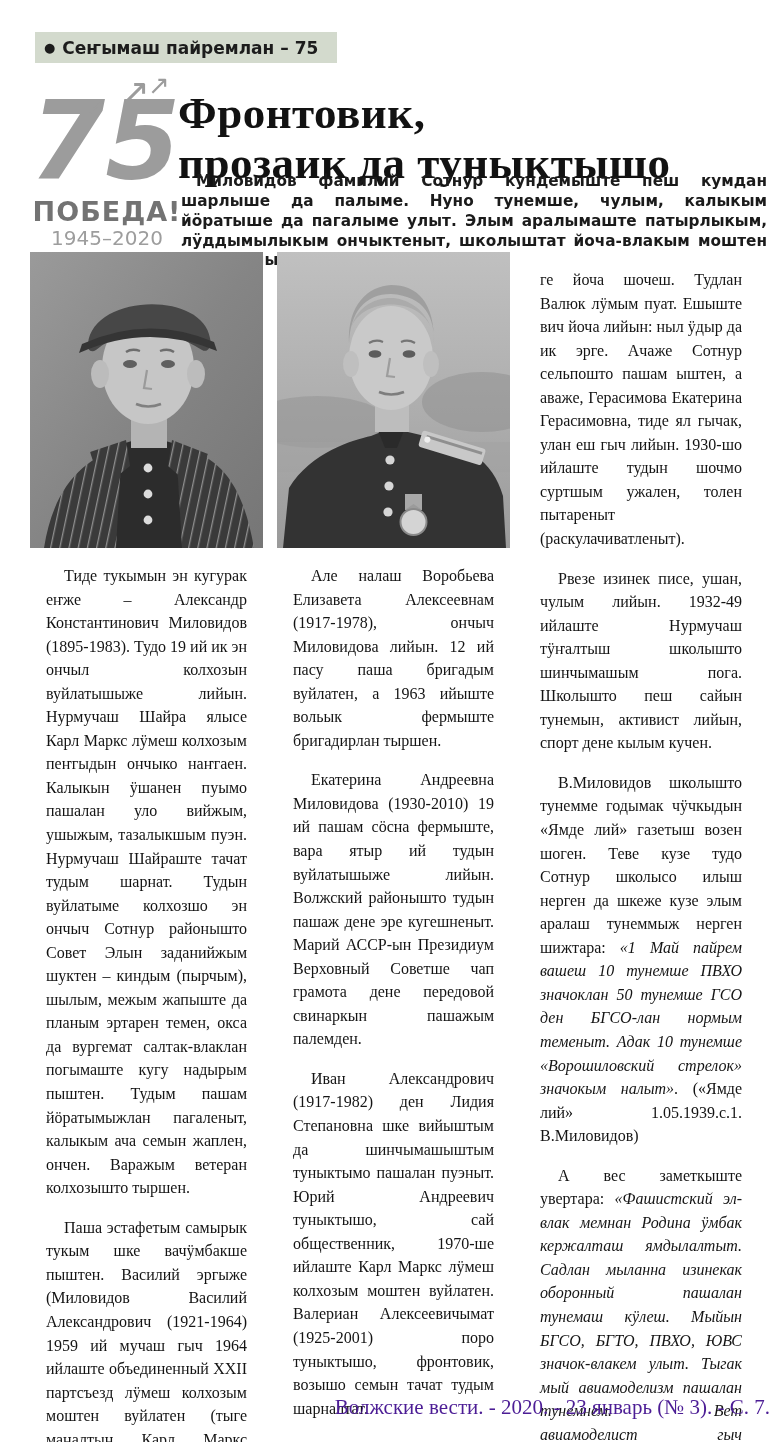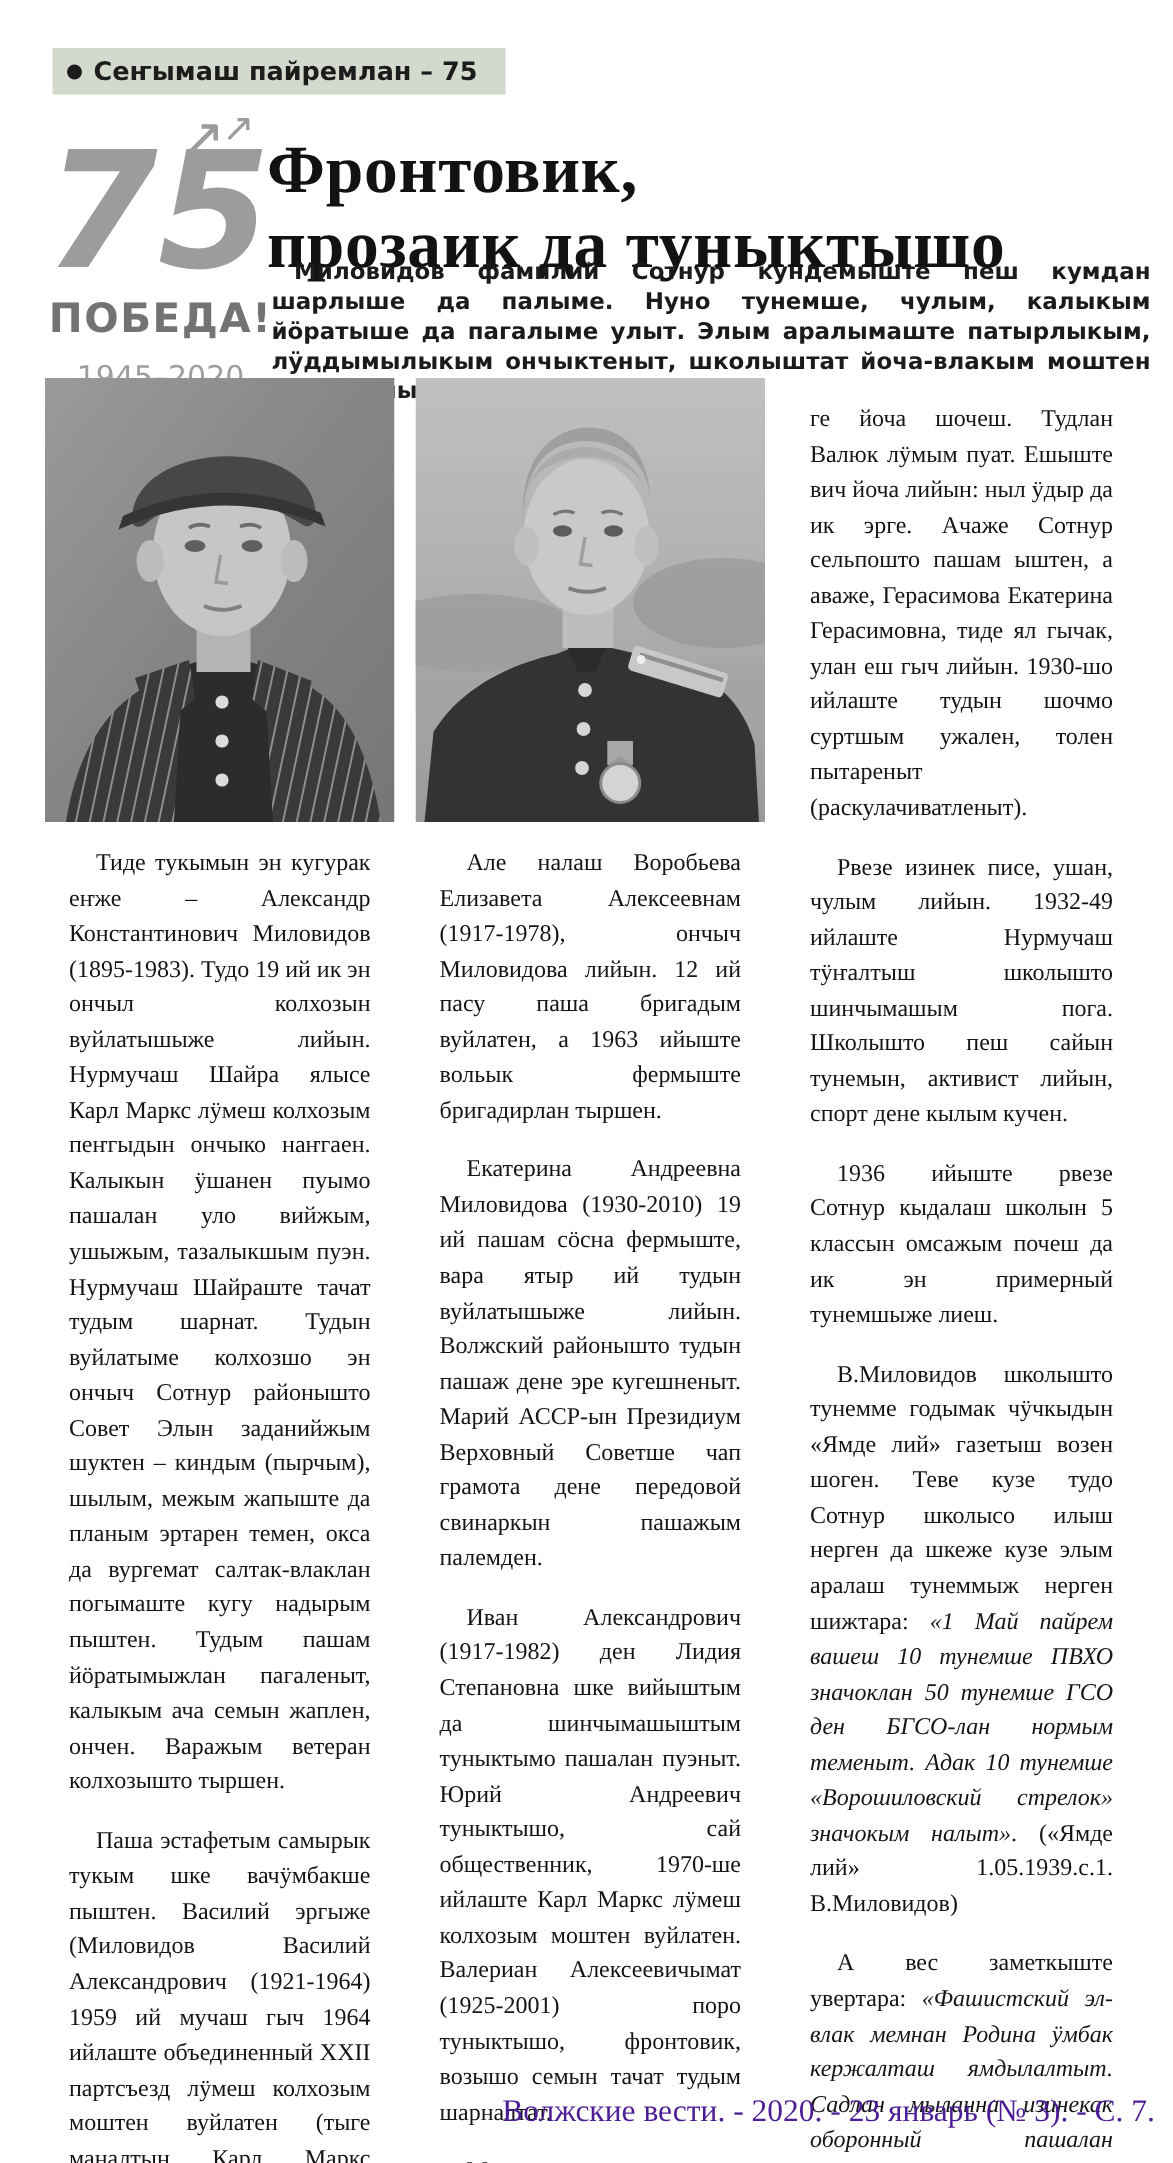--- a/index.html
+++ b/index.html
@@ -9,21 +9,21 @@
   
   .kicker{position:absolute;left:35px;top:32px;width:302px;height:31px;background:#d3dacd;
           display:flex;align-items:center;padding-left:9px;box-sizing:border-box;
           font-family:"DejaVu Sans",sans-serif;font-weight:bold;font-size:17px;color:#1c1c1c;}
   .kicker .bullet{margin-right:7px;font-size:13px;}
 
   
   .logo{position:absolute;left:28px;top:74px;width:158px;text-align:center;}
   .logo-word{font-family:"DejaVu Sans",sans-serif;font-weight:bold;font-size:27px;
              letter-spacing:1px;color:#737373;line-height:28px;}
-  .logo-years{font-family:"DejaVu Sans",sans-serif;font-size:20px;color:#9d9d9d;line-height:24px;margin-top:12px;}
+  .logo-years{font-family:"DejaVu Sans",sans-serif;font-size:20px;color:#9d9d9d;line-height:24px;}
 
   
   .headline{position:absolute;left:178px;top:58px;width:592px;text-align:left;
             font-family:"Liberation Serif",serif;font-weight:bold;font-size:45px;line-height:50px;
             color:#121212;letter-spacing:.5px;}
 
   
   .lede{position:absolute;left:181px;top:157px;width:586px;
         font-family:"DejaVu Sans",sans-serif;font-weight:bold;font-size:15.3px;line-height:19.8px;
         text-align:justify;text-indent:15px;color:#1b1b1b;}
@@ -152,21 +152,20 @@
           <p class="para"><span>Екатерина Андреевна Миловидова (1930-2010) 19 ий пашам сӧсна фермыште, вара ятыр ий тудын вуйлатышыже лийын. Волжский районышто тудын пашаж дене эре кугешненыт. Марий АССР-ын Президиум Верховный Советше чап грамота дене передовой свинаркын пашажым палемден.</span></p>
           <p class="para"><span>Иван Александрович (1917-1982) ден Лидия Степановна шке вийыштым да шинчымашыштым туныктымо пашалан пуэныт. Юрий Андреевич туныктышо, сай общественник, 1970-ше ийлаште Карл Маркс лӱмеш колхозым моштен вуйлатен. Валериан Алексеевичымат (1925-2001) поро туныктышо, фронтовик, возышо семын тачат тудым шарналтат.</span></p>
           <p class="para"><span>Миловидов-влакым партий, Совет эл тӱрлӧ вере тӱрлӧ пашаш колтен. Тыгай нунын чонышт – кеч-могай пашамат лийже манын ышташ, уло вийым, шинчымашым кучылтын эре кугу сеҥымашыш шуаш. Миловидов-влак тӱрлӧ вере пашам ыштеныт. Пашаче кидышт, хозяйственный шинчаончалтышышт, пӱжвӱд да вӱр чӱчалтышышт, Совет элым чоҥымаште, тӱзатымаште кажныже пашаче кермычшым, шке надыржым пыштеныт.</span></p>
         </div>
     </div>
 
     <div class="col">
       <div>
           <p class="para noindent"><span>ге йоча шочеш. Тудлан Валюк лӱмым пуат. Ешыште вич йоча лийын: ныл ӱдыр да ик эрге. Ачаже Сотнур сельпошто пашам ыштен, а аваже, Герасимова Екатерина Герасимовна, тиде ял гычак, улан еш гыч лийын. 1930-шо ийлаште тудын шочмо суртшым ужален, толен пытареныт (раскулачиватленыт).</span></p>
           <p class="para"><span>Рвезе изинек писе, ушан, чулым лийын. 1932-49 ийлаште Нурмучаш тӱҥалтыш школышто шинчымашым пога. Школышто пеш сайын тунемын, активист лийын, спорт дене кылым кучен.</span></p>
-          <p class="para"><span>1936 ийыште рвезе Сотнур кыдалаш школын 5 классын омсажым почеш да ик эн примерный тунемшыже лиеш.</span></p>
           <p class="para"><span>В.Миловидов школышто тунемме годымак чӱчкыдын «Ямде лий» газетыш возен шоген. Теве кузе тудо Сотнур школысо илыш нерген да шкеже кузе элым аралаш тунеммыж нерген шижтара: </span><span class="it">«1 Май пайрем вашеш 10 тунемше ПВХО значоклан 50 тунемше ГСО ден БГСО-лан нормым теменыт. Адак 10 тунемше «Ворошиловский стрелок» значокым налыт»</span><span>. («Ямде лий» 1.05.1939.с.1. В.Миловидов)</span></p>
           <p class="para"><span>А вес заметкыште увертара: </span><span class="it">«Фашистский эл-влак мемнан Родина ӱмбак кержалташ ямдылалтыт. Садлан мыланна изинекак оборонный пашалан тунемаш кӱлеш. Мыйын БГСО, БГТО, ПВХО, ЮВС значок-влакем улыт. Тыгак мый авиамоделизм пашалан тунемнем. Вет авиамоделист гыч летчиклан тунем шуаш лиеш. Мый мемнан Родиным аралаш йӧрышӧ патриот лийын кушкам. Мыйын ныл оборонный значокем уло» («Ямде лий». 1.05.1939. с.2. В.Миловидов</span><span>). Тыге возен 7 «а» классыште тунемше рвезе.</span></p>
         </div>
     </div>
 
   </div>
 
   <div class="footer">Волжские вести. - 2020. - 23 январь (№ 3). - С. 7.</div>
 
 </div>

